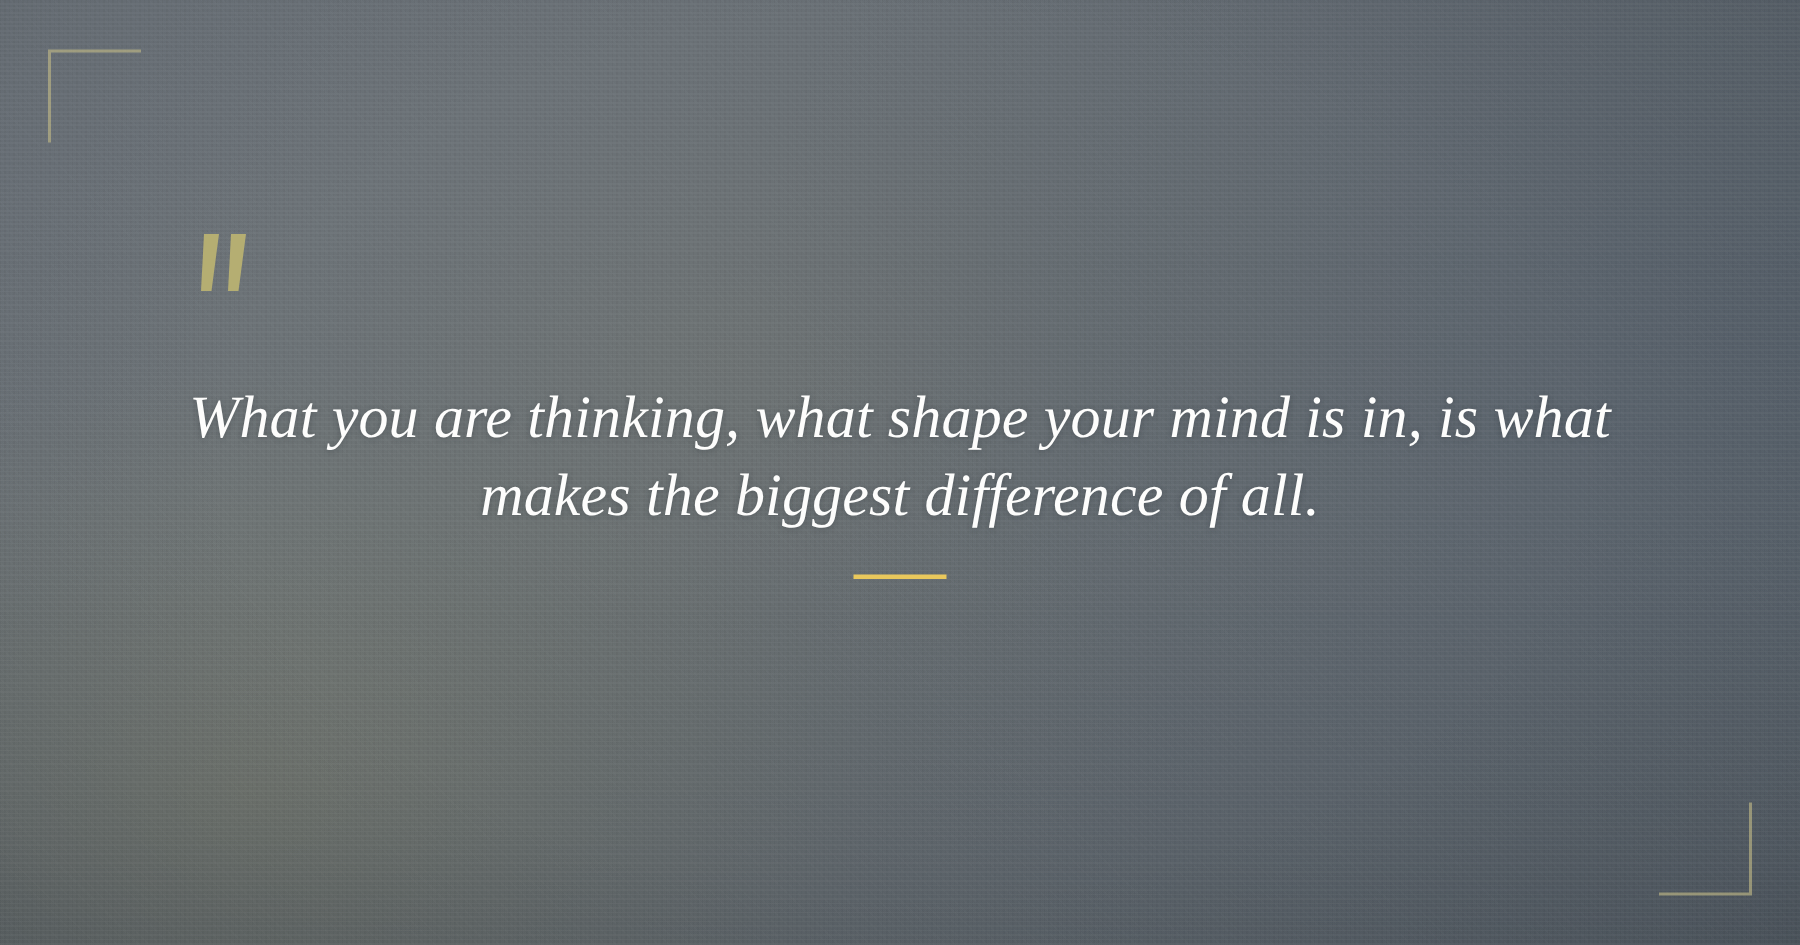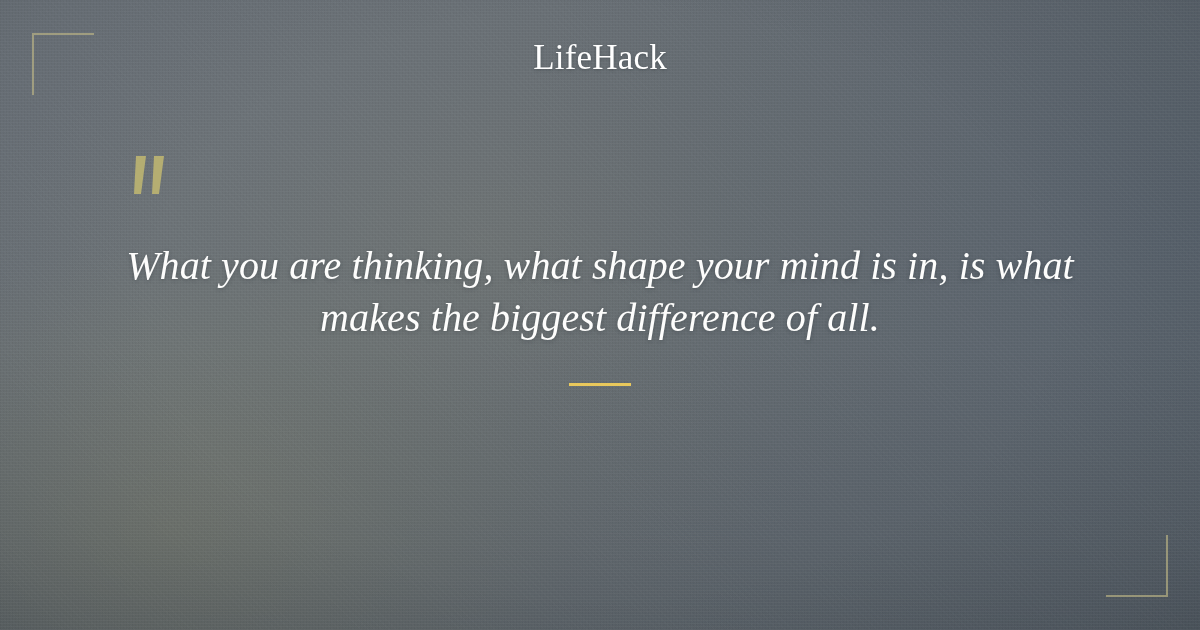--- a/index.html
+++ b/index.html
@@ -127,21 +127,21 @@
   
   .quote-block {
     position: absolute;
     left: 50%;
     top: 240px;
     transform: translateX(-50%);
     width: 1010px;
     text-align: center;
   }
   .quote-text {
-    margin: 0;
+    margin: 12px;
     font-family: "Liberation Serif", "DejaVu Serif", serif;
     font-style: italic;
     font-size: 40px;
     line-height: 1.29;
     color: #fdfdfc;
     letter-spacing: 0.1px;
     text-shadow: 0 1px 4px rgba(30,36,42,0.30);
   }
 
   
@@ -180,23 +180,20 @@
   <div class="bg-layer bg-warm-left"></div>
   <div class="bg-layer bg-warm-mid"></div>
   <div class="bg-layer bg-cool-right"></div>
   <div class="bg-layer bg-dark-bottom"></div>
   <div class="bg-layer bg-vignette"></div>
   <div class="bg-layer bg-noise"></div>
 
   <div class="corner corner-tl"></div>
   <div class="corner corner-br"></div>
 
-  <div class="brand">
-    <span class="brand-text">LifeHack</span>
-  </div>
 
   <div class="quote-mark">
     <svg width="60" height="70" viewBox="0 0 60 70" aria-hidden="true">
       <path d="M10 4 L20 4 L15 42 L8 42 Z" fill="#b5ae72"></path>
       <path d="M28 4 L38 4 L33 42 L26 42 Z" fill="#b5ae72"></path>
     </svg>
   </div>
 
   <div class="quote-block">
     <p class="quote-text">

